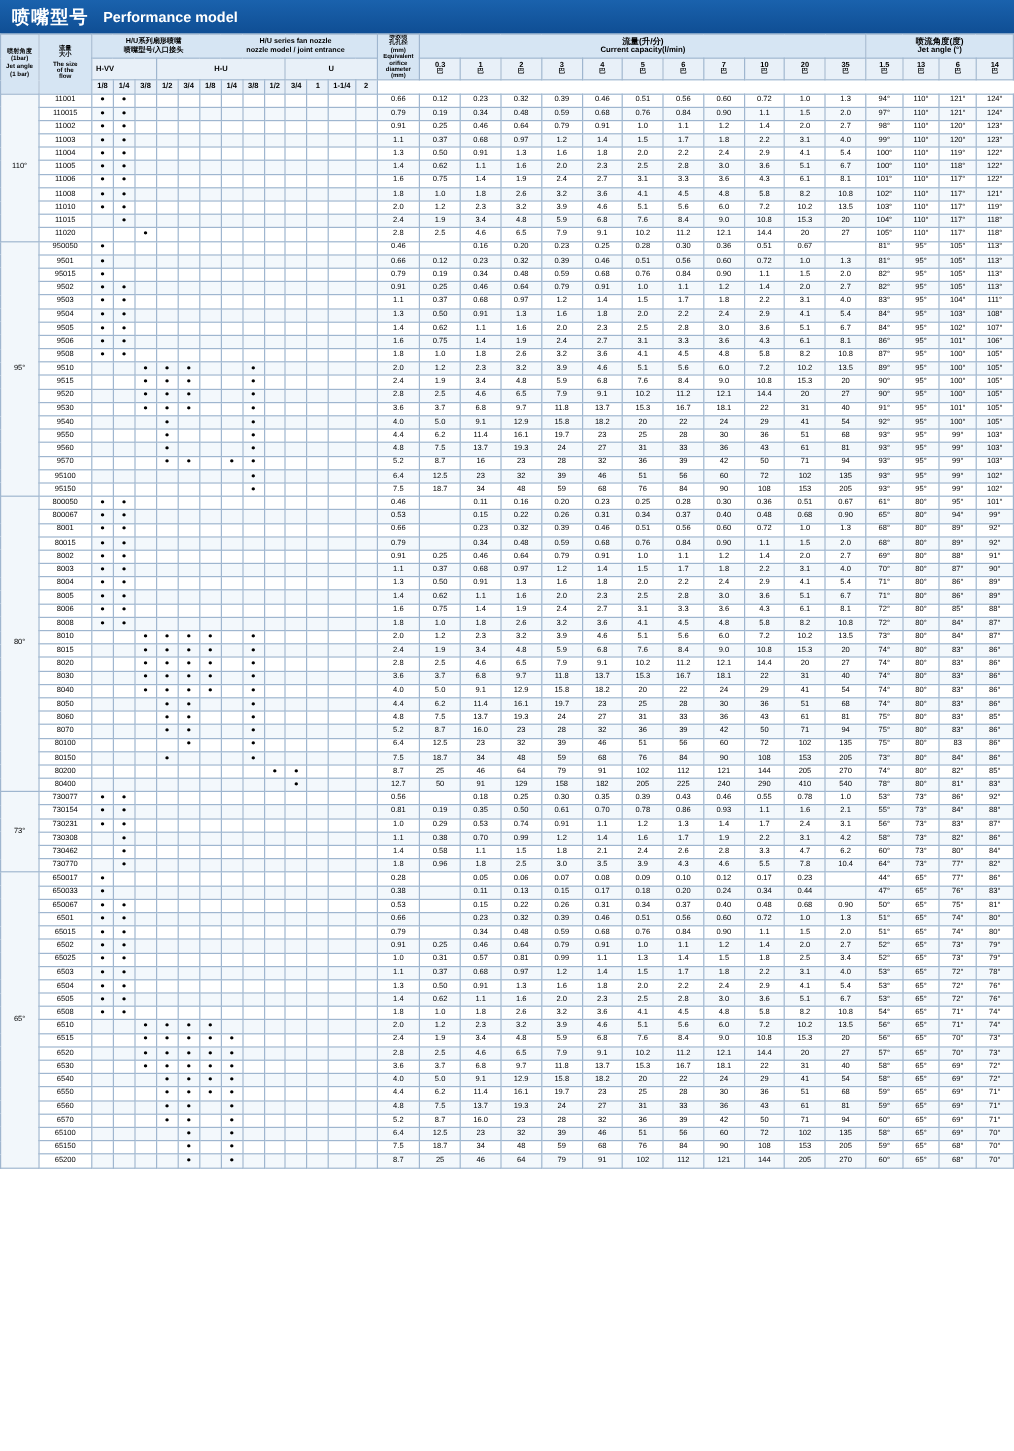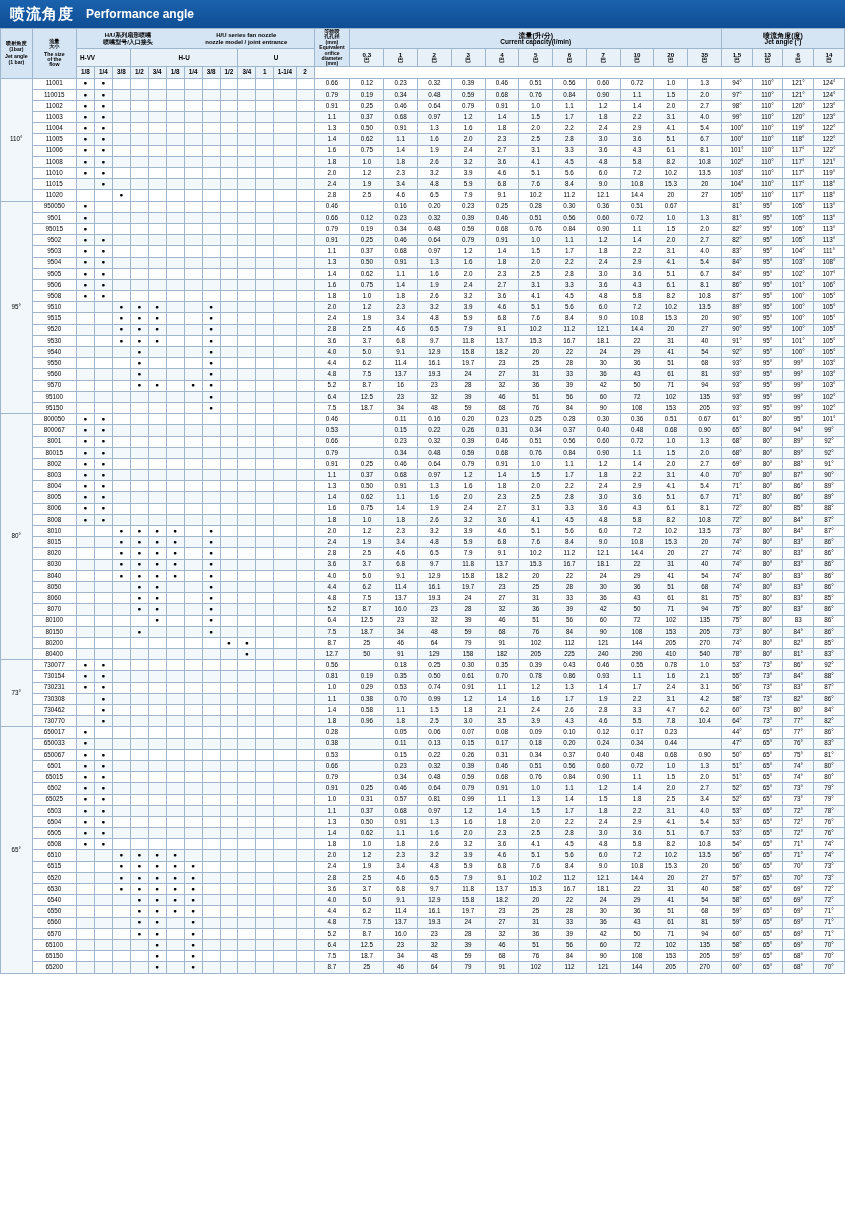--- a/index.html
+++ b/index.html
@@ -26,22 +26,22 @@
   .sep-top td{border-top:1.4px solid #4a7fb5;}
   .vsep{border-left:1.4px solid #4a7fb5 !important;}
   .hdrtop th{background:#d6e5f3;}
 </style>
 </head>
 <body>
 
 <div id="page">
 
   <div class="title-bar">
-    <span class="title-cn">喷流角度</span>
-    <span class="title-en">Performance angle</span>
+    <span class="title-cn">喷嘴型号</span>
+    <span class="title-en">Performance model</span>
   </div>
 
   <table class="perf" id="perf-table">
     <colgroup>
       <col style="width:30px">
         <col style="width:42px">
       <col style="width:17px">
         <col style="width:17px">
         <col style="width:17px">
         <col style="width:17px">

